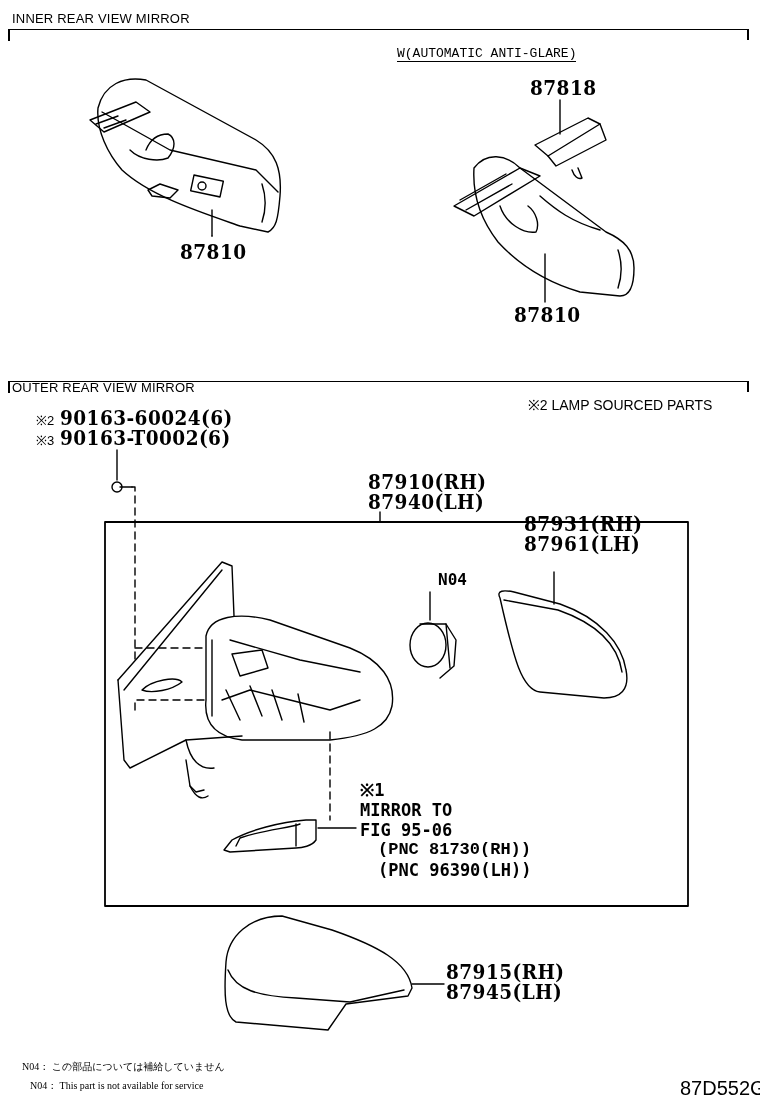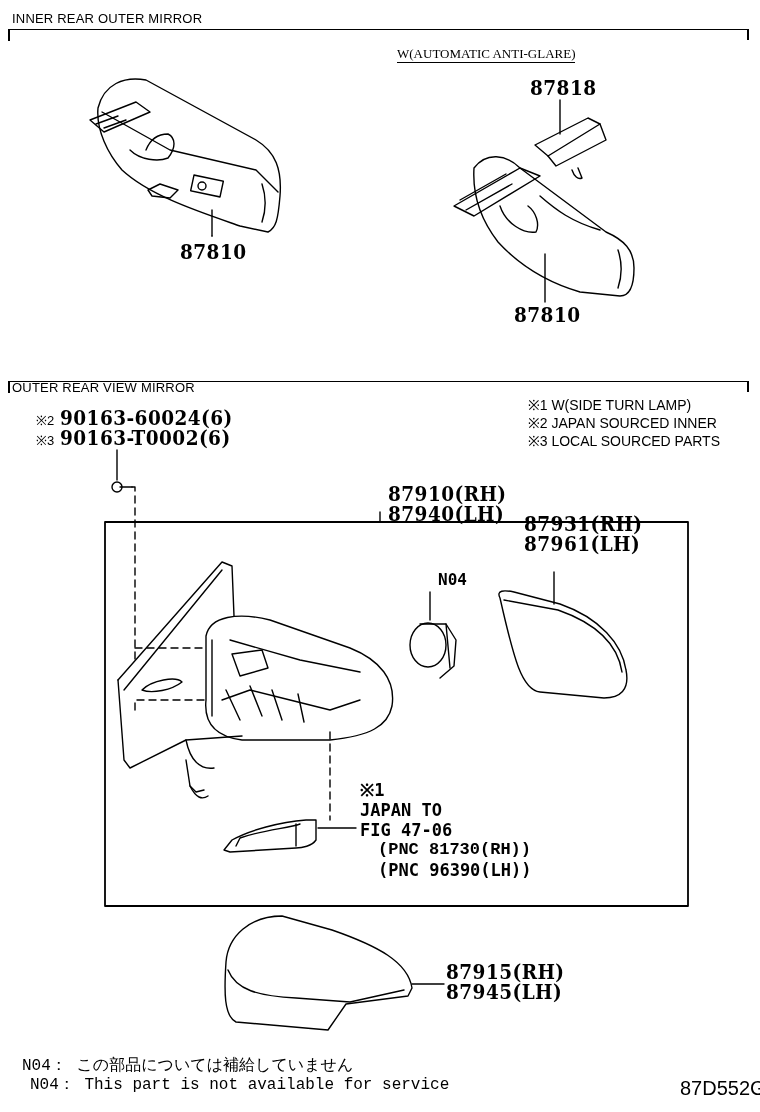--- a/index.html
+++ b/index.html
@@ -5,22 +5,22 @@
   html, body { margin: 0; padding: 0; background: #ffffff; }
   body { width: 760px; height: 1112px; position: relative; overflow: hidden; font-family: "Liberation Sans", sans-serif; color: #000; }
   .abs { position: absolute; }
   .section-title { font-family: "Liberation Sans", sans-serif; font-size: 13px; letter-spacing: 0.2px; white-space: nowrap; }
   .section-rule { height: 0; border-top: 1.5px solid #000; }
   .section-tick { width: 0; border-left: 2px solid #000; height: 12px; }
   .pn { font-family: "DejaVu Serif", "Liberation Serif", serif; font-weight: bold; font-size: 21px; line-height: 20px; letter-spacing: 0.5px; white-space: nowrap; transform: scaleX(0.88); transform-origin: left top; }
   .pn-sm { font-family: "DejaVu Sans Mono", "Liberation Mono", monospace; font-weight: bold; font-size: 17px; line-height: 20px; white-space: nowrap; padding-left: 24px; }
   .note { font-family: "Liberation Sans", sans-serif; font-size: 14px; line-height: 17px; white-space: nowrap; }
   .legend { font-family: "Liberation Sans", sans-serif; font-size: 14px; line-height: 17px; white-space: pre; }
-  .variant { font-family: Liberation Serif, serif; font-size: 13px; border-bottom: 1.5px solid #000; white-space: nowrap; }
-  .footer { font-family: Liberation Mono, monospace; font-size: 16px; line-height: 19px; white-space: nowrap; }
+  .variant { font-family: Liberation Mono, monospace; font-size: 13px; border-bottom: 1.5px solid #000; white-space: nowrap; }
+  .footer { font-family: Liberation Serif, serif; font-size: 10px; line-height: 19px; white-space: nowrap; }
   .diagram-ref { font-family: "Liberation Sans", sans-serif; font-size: 20px; white-space: nowrap; }
   svg.drawing { position: absolute; left: 0; top: 0; }
 </style>
 </head>
 <body>
 
 <svg class="drawing" width="760" height="1112" viewBox="0 0 760 1112">
   <g fill="none" stroke="#000" stroke-width="1.4" stroke-linejoin="round" stroke-linecap="round">
 
     <g>
@@ -103,21 +103,21 @@
       <path d="M226,962 C228,936 250,916 282,916 L332,930 C378,946 408,962 412,988 L408,996 L346,1004 L328,1030 L236,1022 C224,1016 224,992 226,962 Z"></path>
       <path d="M228,970 C236,990 258,996 296,998 L350,1002 L404,990"></path>
       <path d="M412,984 L444,984"></path>
     </g>
 
     <path d="M380,512 L380,522"></path>
     <path d="M212,236 L212,236"></path>
   </g>
 </svg>
 
-<div class="abs section-title" style="left:12px;top:11px;">INNER REAR OUTER MIRROR</div>
+<div class="abs section-title" style="left:12px;top:11px;">INNER REAR VIEW MIRROR</div>
 <div class="abs section-rule" style="left:8px;top:29px;width:741px;"></div>
 <div class="abs section-tick" style="left:8px;top:29px;"></div>
 <div class="abs section-tick" style="left:747px;top:29px;height:11px;"></div>
 
 <div class="abs variant" style="left:397px;top:46px;">W(AUTOMATIC ANTI-GLARE)</div>
 
 <div class="abs pn" style="left:530px;top:78px;">87818</div>
 <div class="abs pn" style="left:180px;top:242px;">87810</div>
 <div class="abs pn" style="left:514px;top:305px;">87810</div>
 
@@ -131,41 +131,39 @@
     <span class="note" style="font-size:13px;width:24px;">※2</span>
     <span class="pn">90163-60024(6)</span>
   </div>
   <div style="display:flex;align-items:baseline;height:20px;">
     <span class="note" style="font-size:13px;width:24px;">※3</span>
     <span class="pn">90163-T0002(6)</span>
   </div>
 </div>
 
 <div class="abs" style="left:528px;top:396px;">
-  <div><span class="legend">※1</span><span class="legend"> </span><span class="legend">W(SIDE TURN LAMP)</span></div>
-  <div><span class="legend">※2</span><span class="legend"> </span><span class="legend">JAPAN SOURCED INNER</span></div>
-  <div><span class="legend">※3</span><span class="legend"> </span><span class="legend">LOCAL SOURCED PARTS</span></div>
+  <div><span class="legend">※2</span><span class="legend"> </span><span class="legend">LAMP SOURCED PARTS</span></div>
 </div>
 
-<div class="abs" style="left:388px;top:472px;margin-top:12px;">
+<div class="abs" style="left:368px;top:472px;">
   <div class="pn">87910(RH)</div>
   <div class="pn">87940(LH)</div>
 </div>
 
 <div class="abs" style="left:524px;top:514px;">
   <div class="pn">87931(RH)</div>
   <div class="pn">87961(LH)</div>
 </div>
 
 <div class="abs pn-sm" style="left:414px;top:570px;font-size:16px;">N04</div>
 
 <div class="abs" style="left:358px;top:780px;">
   <div class="pn-sm" style="padding-left:2px;">※1</div>
-  <div class="pn-sm" style="padding-left:2px;">JAPAN TO</div>
-  <div class="pn-sm" style="padding-left:2px;">FIG 47-06</div>
+  <div class="pn-sm" style="padding-left:2px;">MIRROR TO</div>
+  <div class="pn-sm" style="padding-left:2px;">FIG 95-06</div>
   <div class="pn-sm" style="margin-left:-4px;font-family:Liberation Mono, monospace;">(PNC 81730(RH))</div>
   <div class="pn-sm" style="margin-left:-4px;">(PNC 96390(LH))</div>
 </div>
 
 <div class="abs" style="left:446px;top:962px;">
   <div class="pn">87915(RH)</div>
   <div class="pn">87945(LH)</div>
 </div>
 
 <div class="abs footer" style="left:22px;top:1057px;">N04： この部品については補給していません</div>

